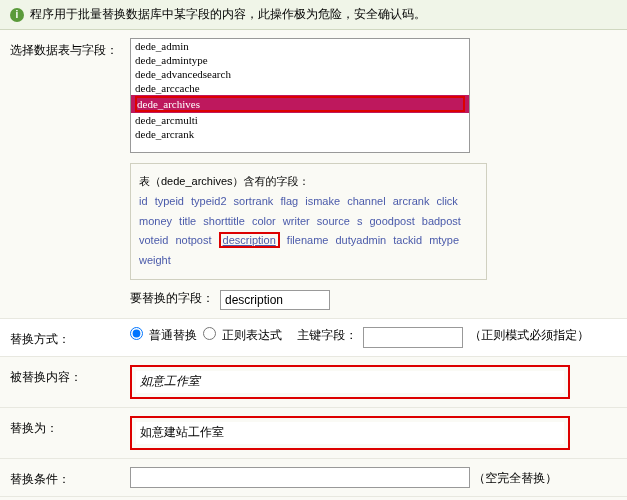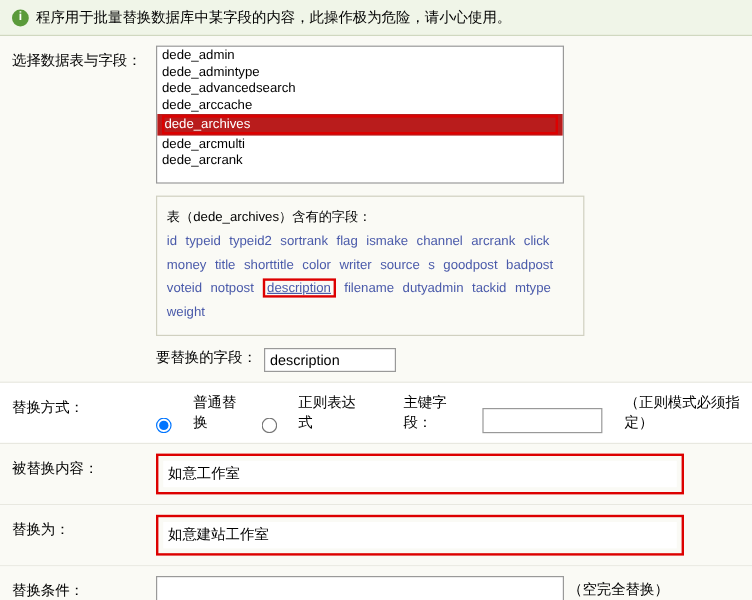--- a/index.html
+++ b/index.html
@@ -3,47 +3,47 @@
 <meta charset="utf-8">
 <style>
 * { box-sizing: border-box; margin: 0; padding: 0; }
 body { font-family: Arial, sans-serif; font-size: 12px; background: #fff; width: 627px; }
 .info-bar { background: #f0f5e8; border-bottom: 1px solid #d0d8c0; padding: 6px 10px; display: flex; align-items: center; gap: 6px; }
 .info-icon { width: 14px; height: 14px; background: #5a9a3a; border-radius: 50%; display: inline-flex; align-items: center; justify-content: center; color: #fff; font-size: 10px; font-weight: bold; }
 .section { padding: 8px 10px; display: flex; align-items: flex-start; gap: 10px; border-bottom: 1px solid #e8e8e0; }
 .section.light { background: #fafaf5; }
 .label { width: 110px; padding-top: 4px; flex-shrink: 0; }
 .content { flex: 1; }
-.listbox { width: 340px; height: 115px; overflow-y: scroll; border: 1px solid #999; font-family: Liberation Sans, sans-serif; font-size: 11px; background: #fff; }
+.listbox { width: 340px; height: 115px; overflow-y: scroll; border: 1px solid #999; font-family: Liberation Serif, serif; font-size: 11px; background: #fff; }
 .listbox-item { padding: 1px 4px; cursor: default; }
-.listbox-item.selected { background: #b91c1c; color: #fff; }
+.listbox-item.selected { background: #be185d; color: #fff; }
 .hl-red { border: 2px solid #d00; display: inline-block; }
 .fields-box { width: 357px; border: 1px solid #d0d0c0; padding: 8px; margin-top: 10px; font-size: 11px; line-height: 1.8; }
 .fields-box a { color: #4a5aaa; margin-right: 4px; cursor: pointer; }
 .fields-box a.hl { border: 2px solid #d00; padding: 0 2px; text-decoration: underline; }
 .field-input-row { margin-top: 10px; display: flex; align-items: flex-start; gap: 6px; }
 .field-input-row input { border: 1px solid #999; padding: 2px 4px; font-size: 12px; width: 110px; }
-.radio-row { display: flex; align-items: flex-end; gap: 18px; }
+.radio-row { display: flex; align-items: flex-start; gap: 6px; }
 .radio-row input[type="text"] { border: 1px solid #999; padding: 2px; width: 100px; }
 .wide-input { width: 430px; border: 1px solid #999; padding: 4px; font-size: 12px; }
 .hl-box { border: 2px solid #d00; padding: 4px; width: 440px; }
 .cond-input { width: 340px; border: 1px solid #999; padding: 2px; }
 .captcha-row { display: flex; align-items: center; gap: 4px; }
 .captcha-input { width: 60px; border: 1px solid #999; padding: 2px; font-size: 11px; }
 .captcha-img { width: 70px; height: 22px; border: 1px solid #ccc; display: inline-flex; align-items: center; justify-content: center; font-family: serif; font-weight: bold; font-size: 16px; letter-spacing: 2px; background: #f8f8f8; }
 .captcha-img .g1 { color: #2a8a2a; } .captcha-img .r { color: #c02a8a; } .captcha-img .sp { color: #888; } .captcha-img .a { color: #222; } .captcha-img .m { color: #2a8a2a; }
 .wrap { position: relative; min-height: 500px; }
 </style>
 </head>
 <body>
 <div class="wrap">
 
 <div class="info-bar">
   <span class="info-icon">i</span>
-  <span>程序用于批量替换数据库中某字段的内容，此操作极为危险，请小心使用。</span>
+  <span>程序用于批量替换数据库中某字段的内容，此操作极为危险，安全确认码。</span>
 </div>
 
 <div class="section light">
   <div class="label">选择数据表与字段：</div>
   <div class="content">
     <div class="listbox" id="listbox">
           <div class="listbox-item">dede_admin</div>
           <div class="listbox-item">dede_admintype</div>
           <div class="listbox-item">dede_advancedsearch</div>
           <div class="listbox-item">dede_arccache</div>
@@ -74,21 +74,21 @@
     &nbsp;<span>主键字段：</span>
     <input type="text" value="" style="">
     <span>（正则模式必须指定）</span>
   </div>
 </div>
 
 <div class="section light">
   <div class="label">被替换内容：</div>
   <div class="content">
     <div class="hl-box">
-      <input class="wide-input" style="border: none; width: 100%;" value="如意工作室">
+      <input class="wide-input" style="border: none; width: 100%; font-style: italic;" value="如意工作室">
     </div>
   </div>
 </div>
 
 <div class="section light">
   <div class="label">替换为：</div>
   <div class="content">
     <div class="hl-box">
       <input class="wide-input" style="border: none; width: 100%;" value="如意建站工作室">
     </div>

